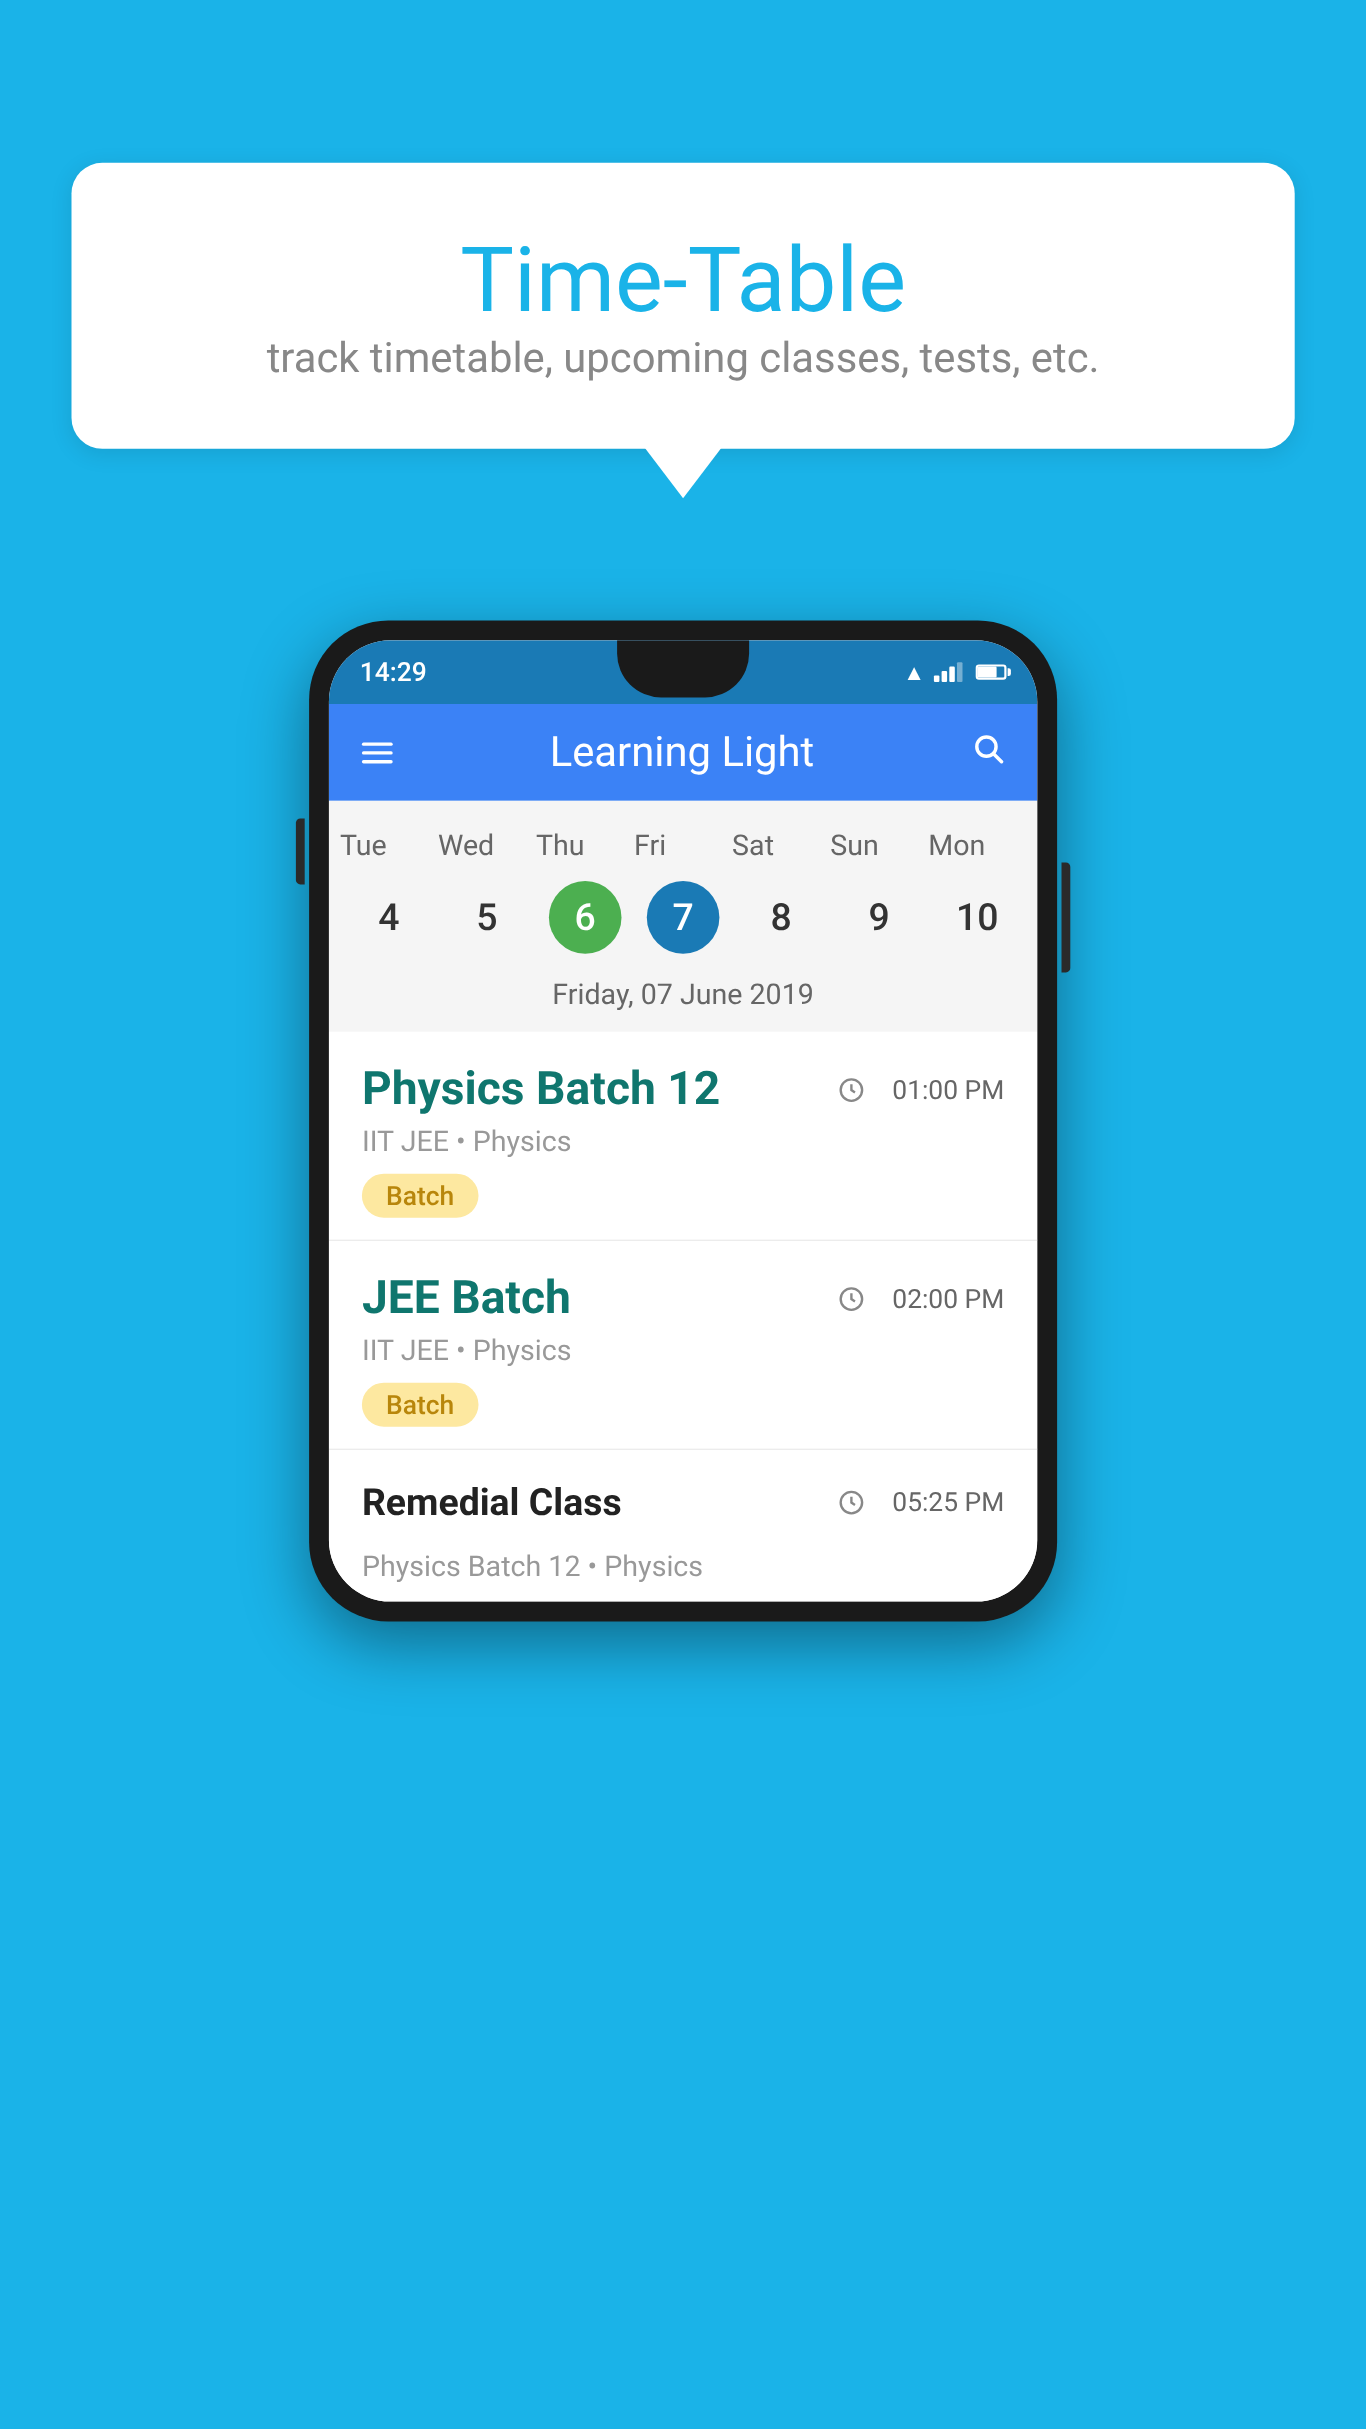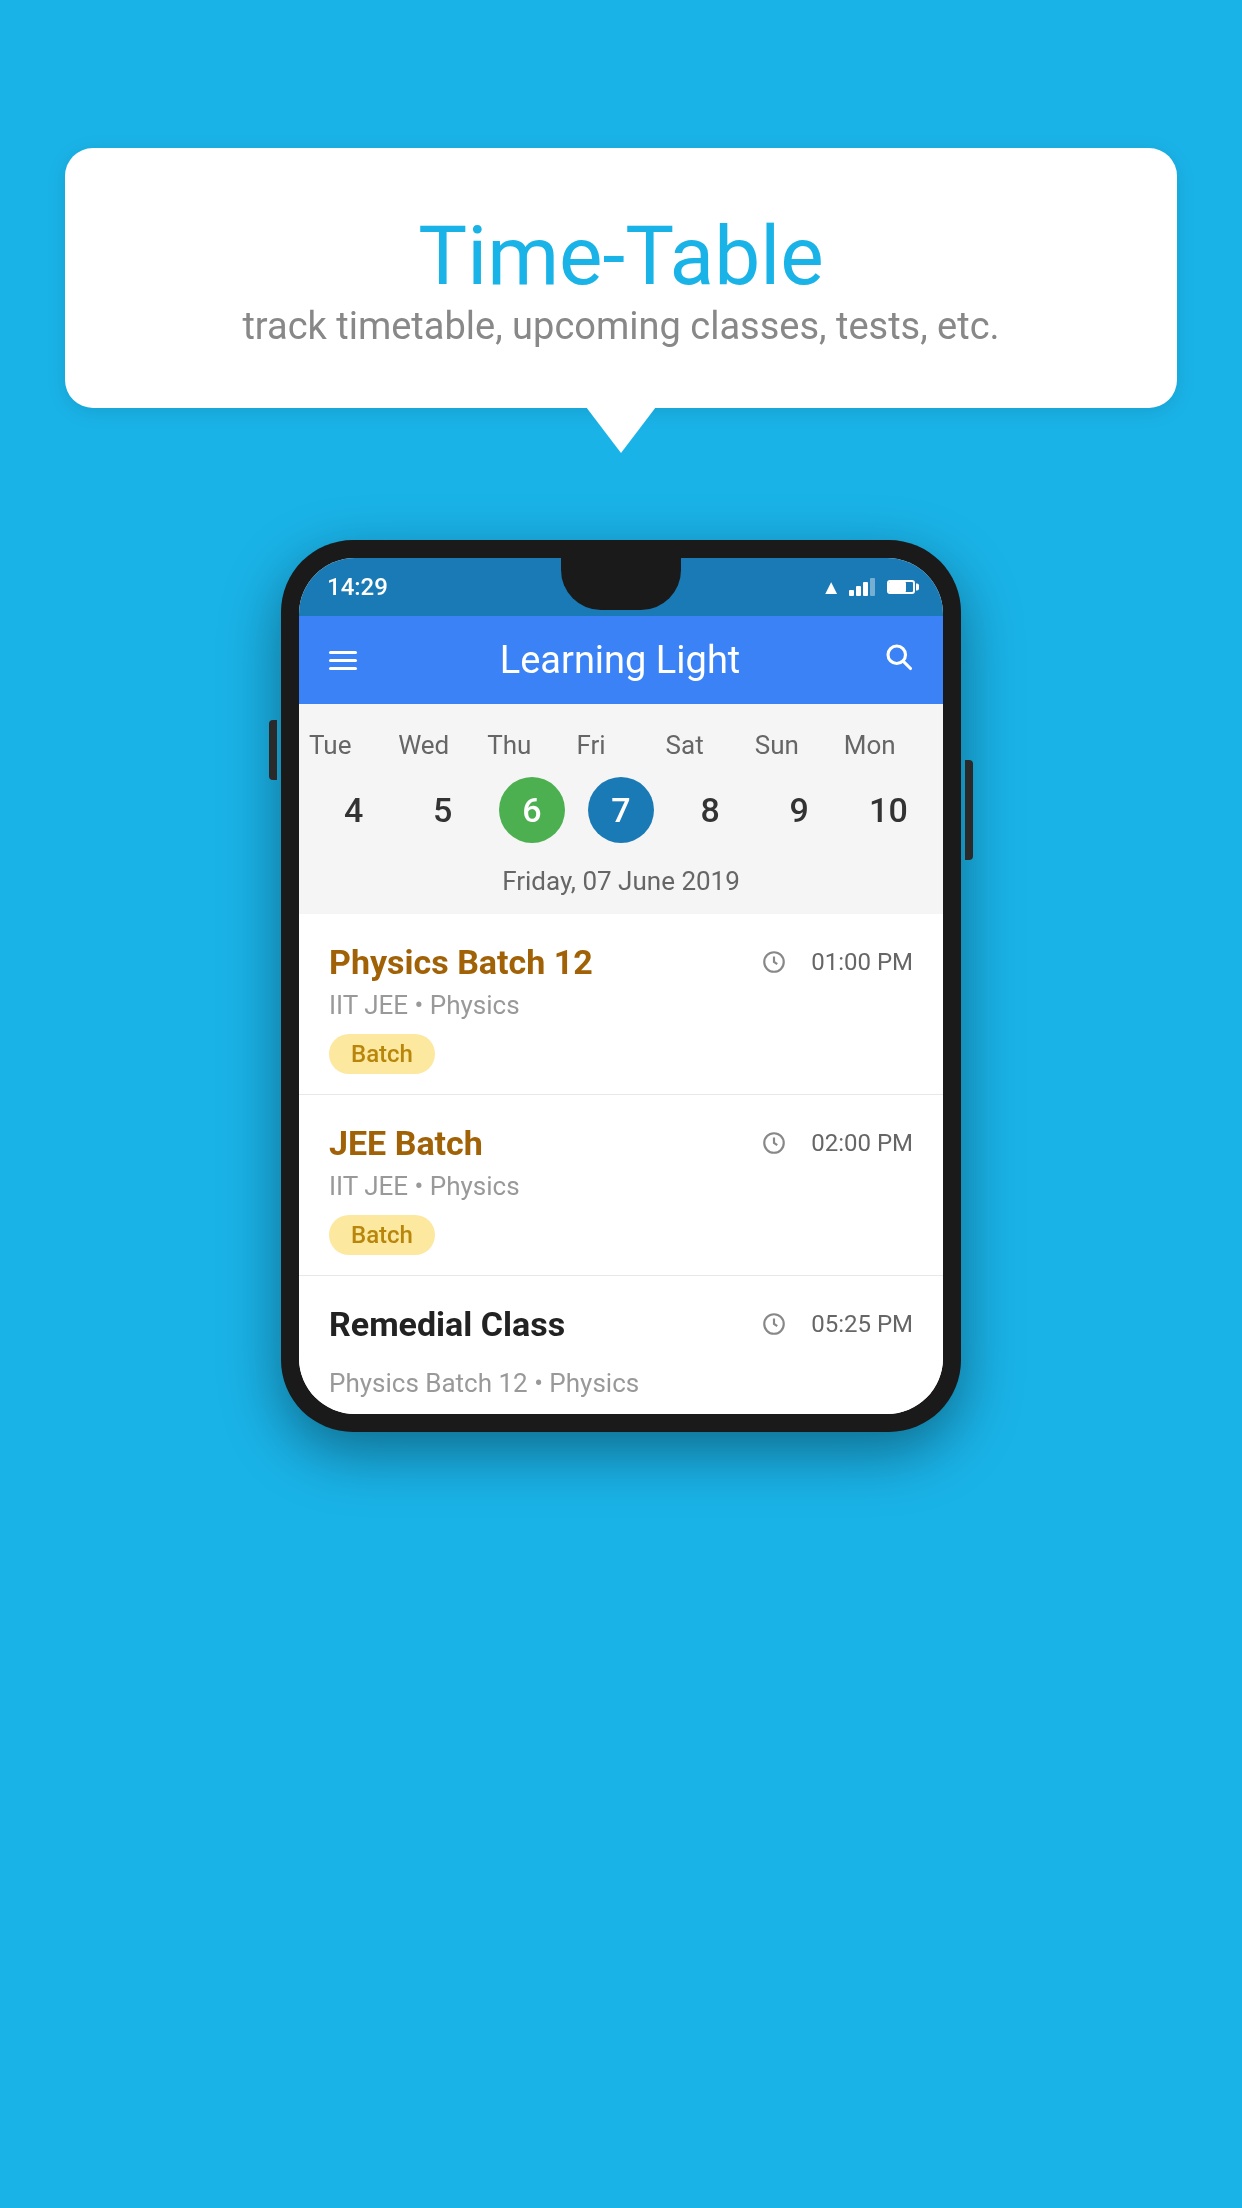--- a/index.html
+++ b/index.html
@@ -52,21 +52,21 @@
 
     .bubble-subtitle {
       font-size: 38px;
       color: #888;
       font-weight: 400;
     }
 
     
     .phone-wrapper {
       position: absolute;
-      top: 540px;
+      top: 564px;
       left: 50%;
       transform: translateX(-50%);
       width: 680px;
     }
 
     .phone-outer {
       background: #1a1a1a;
       border-radius: 72px;
       padding: 18px;
       box-shadow: 0 20px 60px rgba(0,0,0,0.4);
@@ -270,23 +270,23 @@
     }
 
     .schedule-item-header {
       display: flex;
       align-items: center;
       justify-content: space-between;
       margin-bottom: 8px;
     }
 
     .schedule-title {
-      font-size: 34px;
+      font-size: 42px;
       font-weight: 700;
-      color: #a16207;
+      color: #0f766e;
     }
 
     .schedule-time {
       display: flex;
       align-items: center;
       gap: 24px;
       font-size: 24px;
       color: #666;
     }
 

